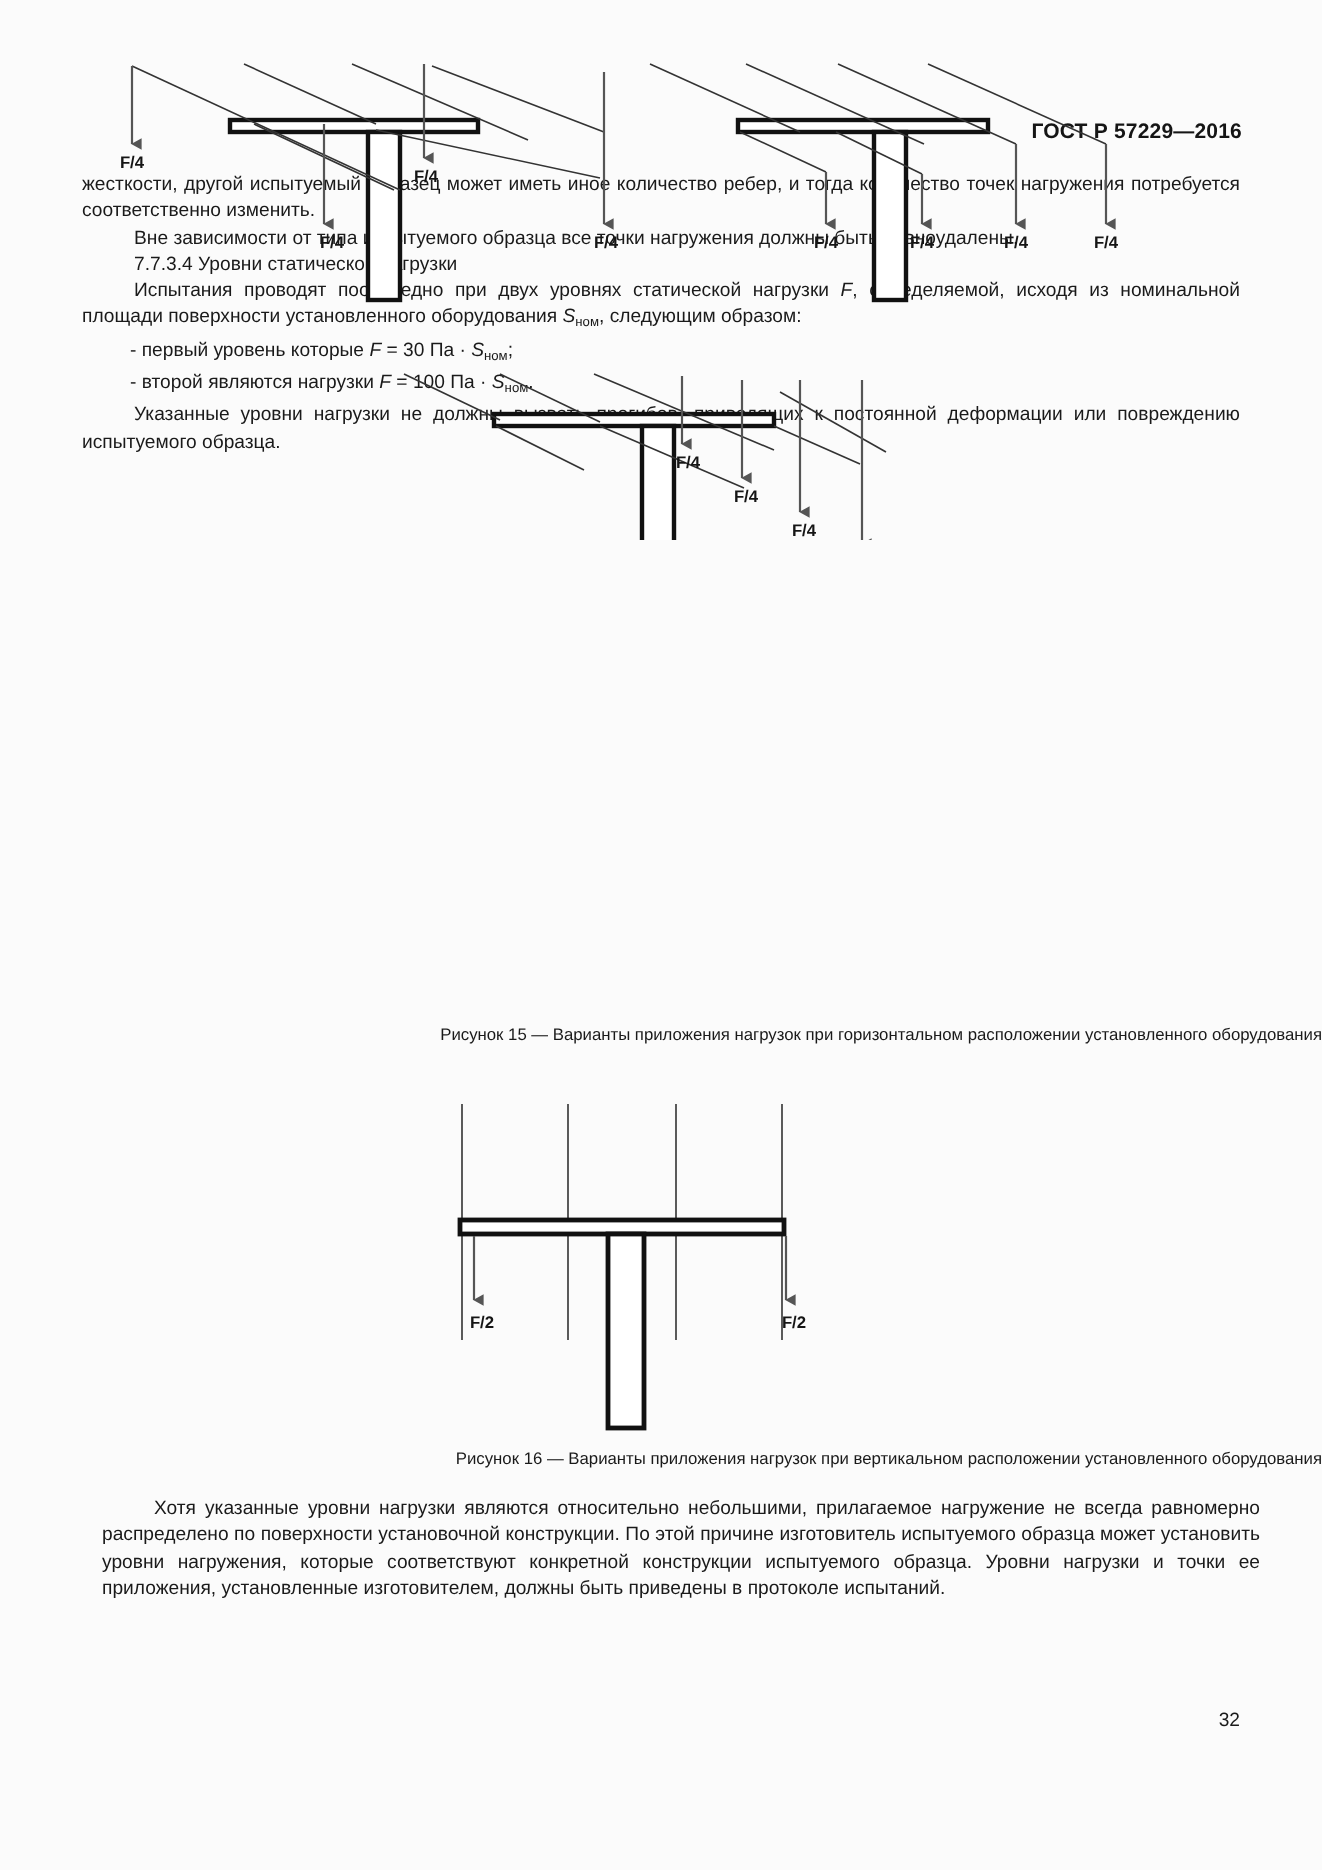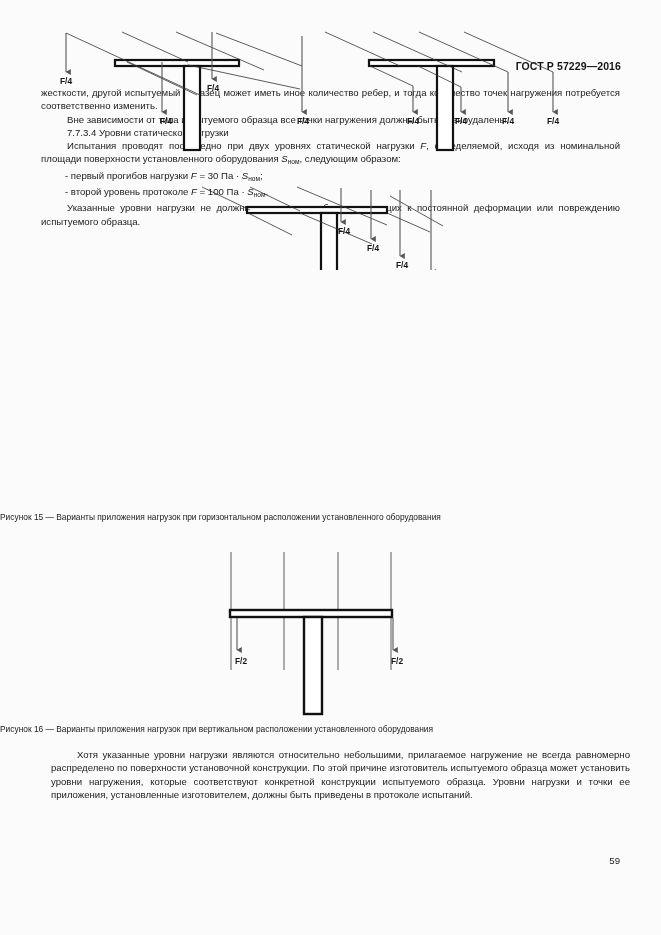--- a/index.html
+++ b/index.html
@@ -55,21 +55,21 @@
     font-style: italic;
   }
   .block1 { top: 86px; }
   .block2 { top: 748px; margin-left: 10px; }
   .block3 { top: 832px; }
 
   .caption {
     position: absolute;
     left: 0;
     width: 661px;
-    text-align: left;
+    text-align: right;
     font-size: 8.4px;
     color: #1a1a1a;
   }
   .cap15 { top: 512px; }
   .cap16 { top: 724px; }
 
   .pagenum {
     position: absolute;
     right: 41px;
     top: 855px;
@@ -89,22 +89,22 @@
 
 <div class="page">
 
   <div class="header">ГОСТ Р 57229—2016</div>
 
   <div class="body-text block1">
     <p>жесткости, другой испытуемый образец может иметь иное количество ребер, и тогда количество точек нагружения потребуется соответственно изменить.</p>
     <p class="indent">Вне зависимости от типа испытуемого образца все точки нагружения должны быть равноудалены.</p>
     <p class="indent">7.7.3.4 Уровни статической нагрузки</p>
     <p class="indent"><span>Испытания проводят поочередно при двух уровнях статической нагрузки </span><span class="ital">F</span><span>, определяемой, исходя из номинальной площади поверхности установленного оборудования </span><span class="ital">S</span><span class="sub">ном</span><span>, следующим образом:</span></p>
-    <p class="listitem"><span>-  первый прогибов нагрузки </span><span class="ital">F</span><span> = 30 Па · </span><span class="ital">S</span><span class="sub">ном</span><span>;</span></p>
-    <p class="listitem"><span>-  второй уровень протоколе </span><span class="ital">F</span><span> = 100 Па · </span><span class="ital">S</span><span class="sub">ном</span><span>.</span></p>
+    <p class="listitem"><span>-  первый уровень которые </span><span class="ital">F</span><span> = 30 Па · </span><span class="ital">S</span><span class="sub">ном</span><span>;</span></p>
+    <p class="listitem"><span>-  второй являются нагрузки </span><span class="ital">F</span><span> = 100 Па · </span><span class="ital">S</span><span class="sub">ном</span><span>.</span></p>
     <p class="indent">Указанные уровни нагрузки не должны вызвать прогибов, приводящих к постоянной деформации или повреждению испытуемого образца.</p>
   </div>
 
   <div class="fig">
     <svg width="661" height="270" viewBox="0 0 661 270" aria-hidden="true">
       <defs>
         <marker id="ah" markerWidth="7" markerHeight="7" refX="3.2" refY="5.4" orient="auto" markerUnits="userSpaceOnUse">
           <path d="M0.3,0.6 L3.2,5.8 L6.1,0.6 Z" fill="#555555"></path>
         </marker>
       </defs>
@@ -205,15 +205,15 @@
       </g>
     </svg>
   </div>
 
   <div class="caption cap16">Рисунок 16 — Варианты приложения нагрузок при вертикальном расположении установленного оборудования</div>
 
   <div class="body-text block2">
     <p class="indent">Хотя указанные уровни нагрузки являются относительно небольшими, прилагаемое нагружение не всегда равномерно распределено по поверхности установочной конструкции. По этой причине изготовитель испытуемого образца может установить уровни нагружения, которые соответствуют конкретной конструкции испытуемого образца. Уровни нагрузки и точки ее приложения, установленные изготовителем, должны быть приведены в протоколе испытаний.</p>
   </div>
 
-  <div class="pagenum">59</div>
+  <div class="pagenum">32</div>
 
 </div>
 
 </body></html>

